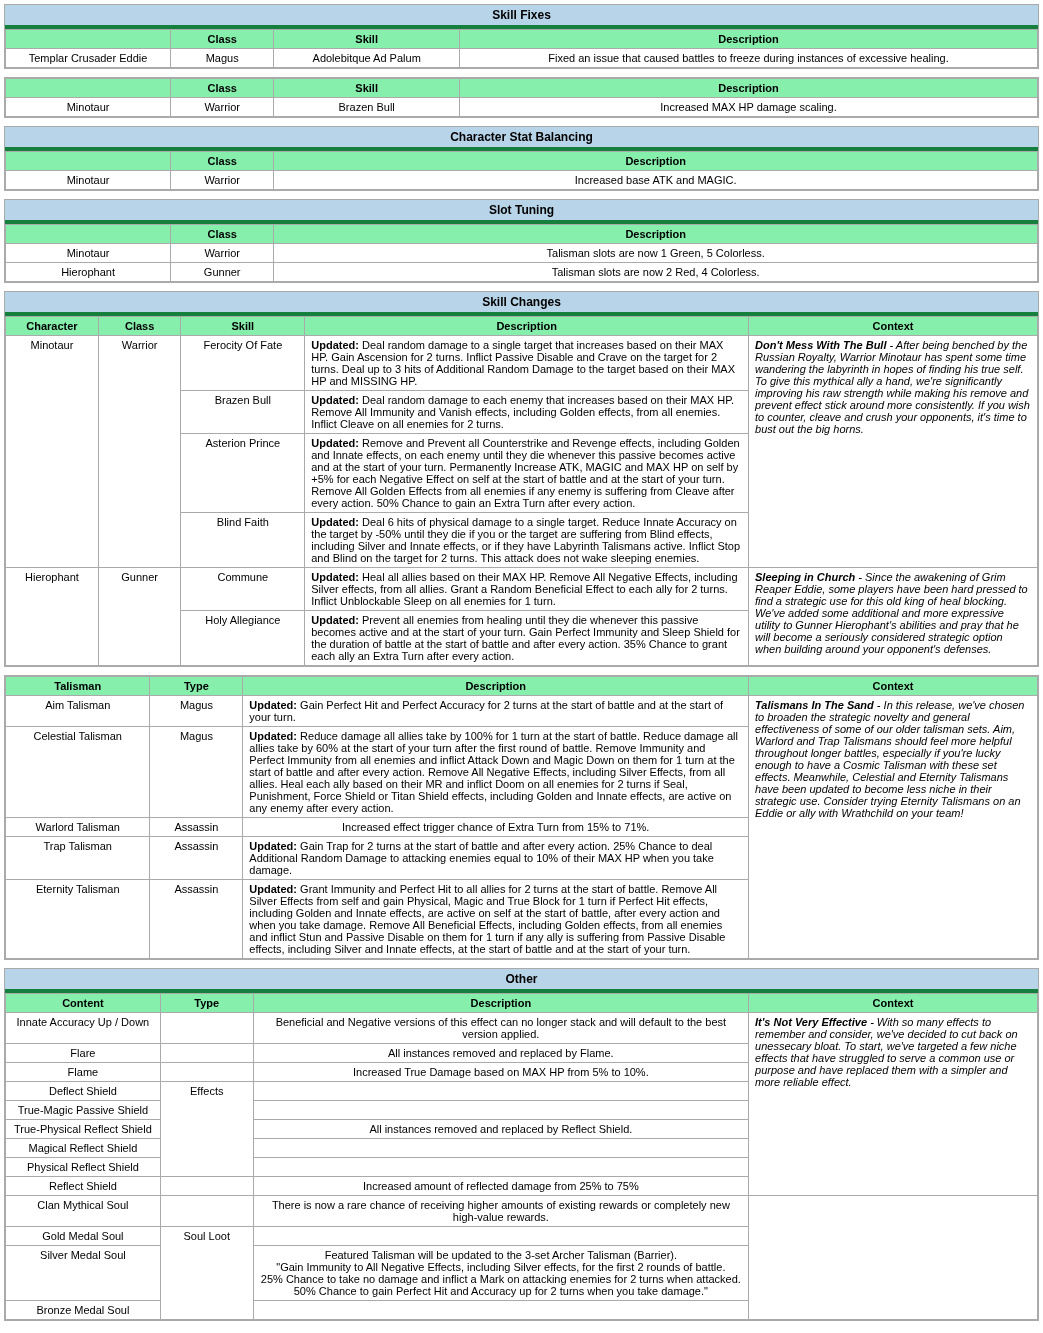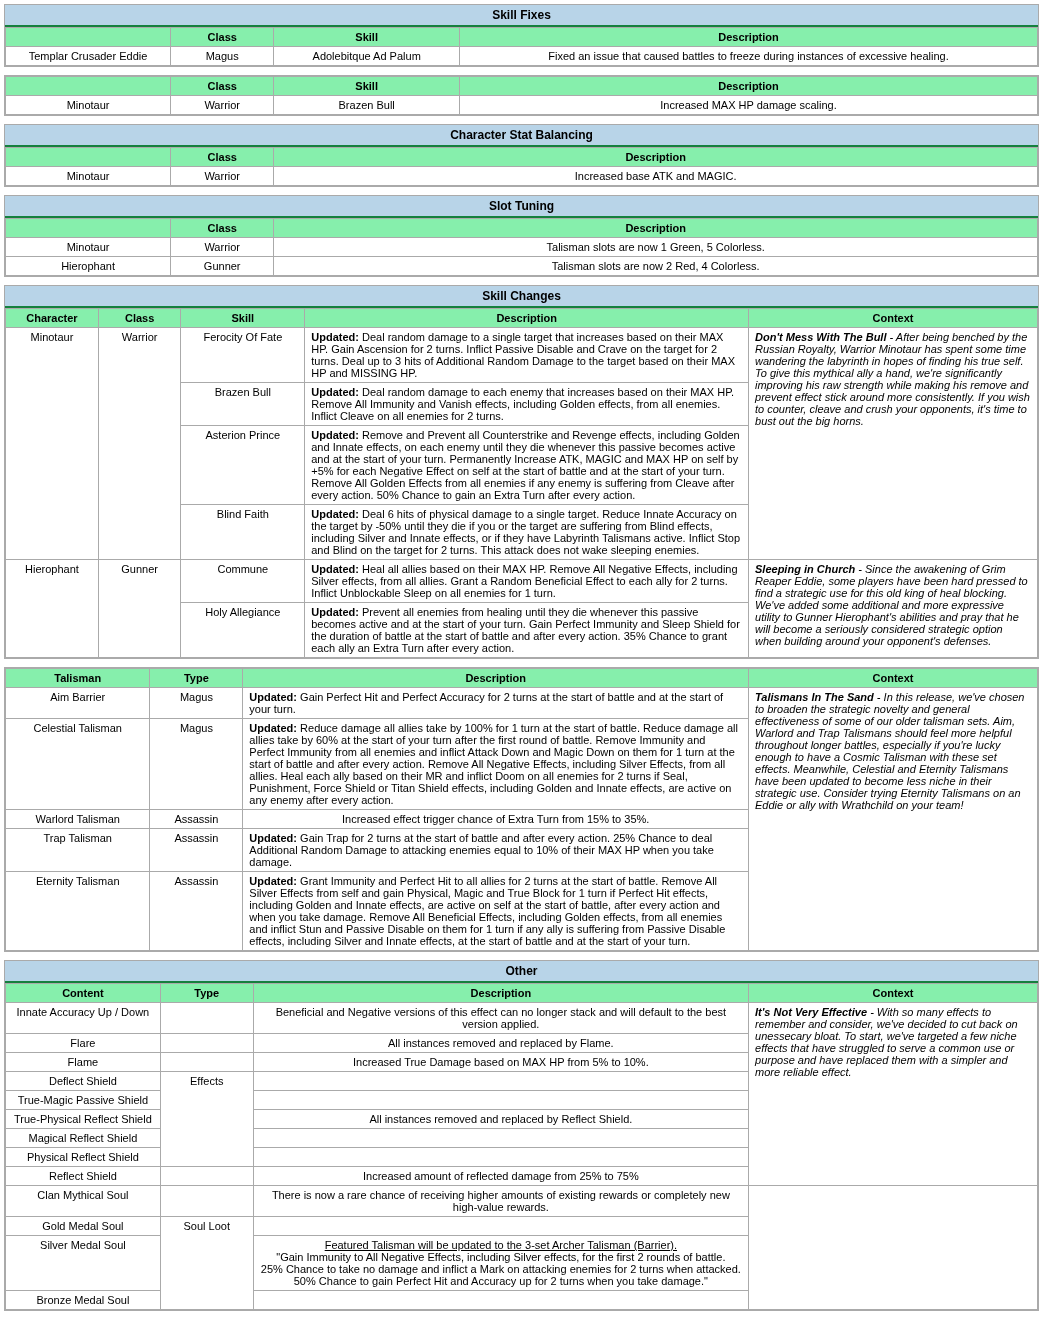--- a/index.html
+++ b/index.html
@@ -7,21 +7,21 @@
     .page { width: 1043px; padding: 4px; }
     
     .section { margin-bottom: 8px; border: 1px solid #aaa; }
     
     .section-header {
       background: #b8d4e8;
       text-align: center;
       font-weight: bold;
       padding: 3px 6px;
       font-size: 12px;
-      border-bottom: 2px solid #15803d;
+      border-bottom: 4px solid #15803d;
     }
     
     table {
       width: 100%;
       border-collapse: collapse;
     }
     
     th {
       background: #86efac;
       border: 1px solid #aaa;
@@ -194,34 +194,34 @@
       <thead>
         <tr>
           <th style="width:14%">Talisman</th>
           <th style="width:9%">Type</th>
           <th style="width:49%">Description</th>
           <th style="width:28%">Context</th>
         </tr>
       </thead>
       <tbody>
         <tr>
-          <td class="center">Aim Barrier</td>
+          <td class="center">Aim Talisman</td>
           <td class="center">Magus</td>
           <td><b>Updated:</b> Gain Perfect Hit and Perfect Accuracy for 2 turns at the start of battle and at the start of your turn.</td>
           <td class="context-col" rowspan="5"><b>Talismans In The Sand</b> - In this release, we've chosen to broaden the strategic novelty and general effectiveness of some of our older talisman sets. Aim, Warlord and Trap Talismans should feel more helpful throughout longer battles, especially if you're lucky enough to have a Cosmic Talisman with these set effects. Meanwhile, Celestial and Eternity Talismans have been updated to become less niche in their strategic use. Consider trying Eternity Talismans on an Eddie or ally with Wrathchild on your team!</td>
         </tr>
         <tr>
           <td class="center">Celestial Talisman</td>
           <td class="center">Magus</td>
           <td><b>Updated:</b> Reduce damage all allies take by 100% for 1 turn at the start of battle. Reduce damage all allies take by 60% at the start of your turn after the first round of battle. Remove Immunity and Perfect Immunity from all enemies and inflict Attack Down and Magic Down on them for 1 turn at the start of battle and after every action. Remove All Negative Effects, including Silver Effects, from all allies. Heal each ally based on their MR and inflict Doom on all enemies for 2 turns if Seal, Punishment, Force Shield or Titan Shield effects, including Golden and Innate effects, are active on any enemy after every action.</td>
         </tr>
         <tr>
           <td class="center">Warlord Talisman</td>
           <td class="center">Assassin</td>
-          <td class="center">Increased effect trigger chance of Extra Turn from 15% to 35%.</td>
+          <td class="center">Increased effect trigger chance of Extra Turn from 15% to 71%.</td>
         </tr>
         <tr>
           <td class="center">Trap Talisman</td>
           <td class="center">Assassin</td>
           <td><b>Updated:</b> Gain Trap for 2 turns at the start of battle and after every action. 25% Chance to deal Additional Random Damage to attacking enemies equal to 10% of their MAX HP when you take damage.</td>
         </tr>
         <tr>
           <td class="center">Eternity Talisman</td>
           <td class="center">Assassin</td>
           <td><b>Updated:</b> Grant Immunity and Perfect Hit to all allies for 2 turns at the start of battle. Remove All Silver Effects from self and gain Physical, Magic and True Block for 1 turn if Perfect Hit effects, including Golden and Innate effects, are active on self at the start of battle, after every action and when you take damage. Remove All Beneficial Effects, including Golden effects, from all enemies and inflict Stun and Passive Disable on them for 1 turn if any ally is suffering from Passive Disable effects, including Silver and Innate effects, at the start of battle and at the start of your turn.</td>
@@ -291,21 +291,21 @@
           <td class="context-col" rowspan="4"></td>
         </tr>
         <tr>
           <td class="center">Gold Medal Soul</td>
           <td class="center" rowspan="3">Soul Loot</td>
           <td class="center"></td>
         </tr>
         <tr>
           <td class="center">Silver Medal Soul</td>
           <td class="center">
-            <span style="text-decoration:underline;">Featured Talisman will be updated to the 3-set Archer Talisman (Barrier).</span><br>
+            <span style="">Featured Talisman will be updated to the 3-set Archer Talisman (Barrier).</span><br>
             "Gain Immunity to All Negative Effects, including Silver effects, for the first 2 rounds of battle.<br>
             25% Chance to take no damage and inflict a Mark on attacking enemies for 2 turns when attacked.<br>
             50% Chance to gain Perfect Hit and Accuracy up for 2 turns when you take damage."
           </td>
         </tr>
         <tr>
           <td class="center">Bronze Medal Soul</td>
           <td class="center"></td>
         </tr>
       </tbody>

